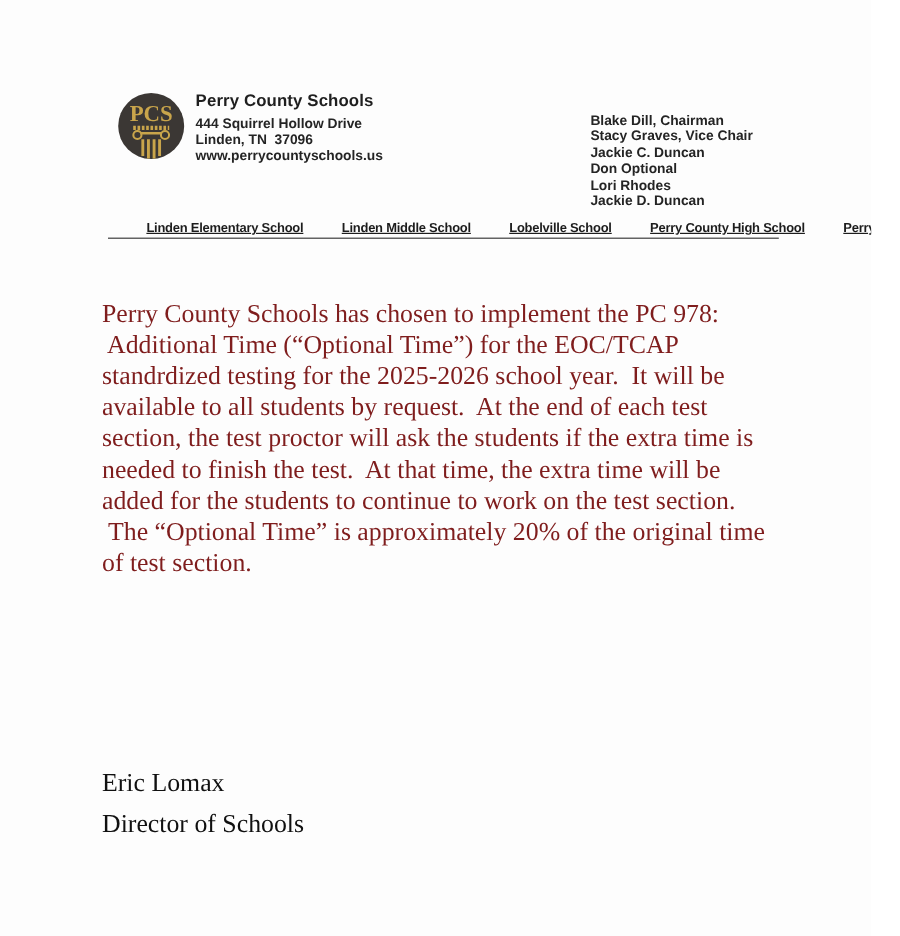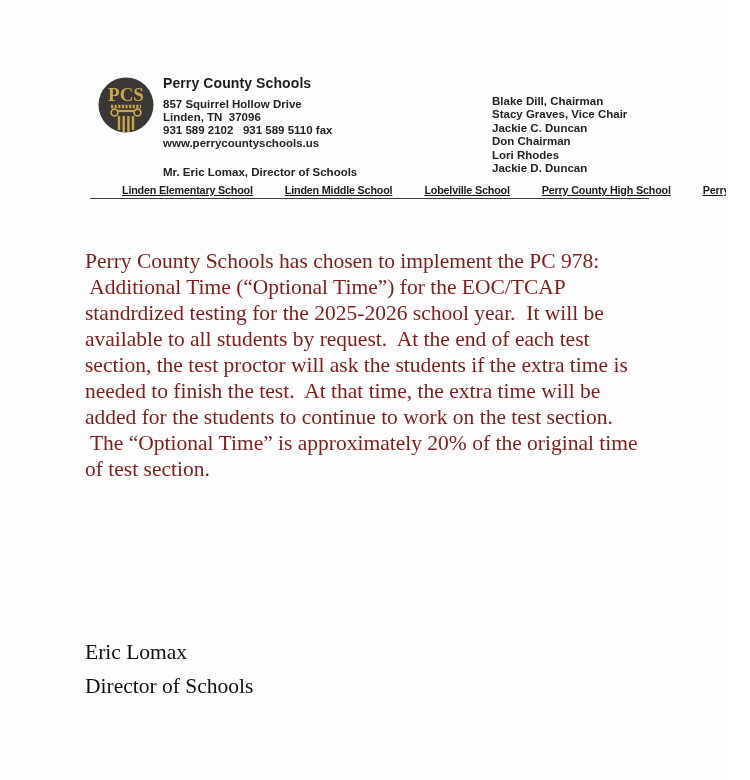--- a/index.html
+++ b/index.html
@@ -129,40 +129,38 @@
       <line x1="25.7" y1="40" x2="25.7" y2="56" stroke="#c9a54b" stroke-width="2.4"></line>
       <line x1="30.4" y1="40" x2="30.4" y2="56" stroke="#c9a54b" stroke-width="2.4"></line>
       <line x1="35" y1="40" x2="35" y2="54" stroke="#c9a54b" stroke-width="2.4"></line>
     </svg>
   </div>
 
   <div class="lh-text">
     <div class="org-name">Perry County Schools</div>
     <div>
 
-        <div class="addr-line">857 Squirrel Hollow Drive</div>
+        <div class="addr-line">444 Squirrel Hollow Drive</div>
 
         <div class="addr-line">Linden, TN  37096</div>
 
-        <div class="addr-line">931 589 2102   931 589 5110 fax</div>
 
         <div class="addr-line">www.perrycountyschools.us</div>
       </div>
-    <div class="director-line">Mr. Eric Lomax, Director of Schools</div>
   </div>
 
   <div class="board">
 
       <div class="board-member">Blake Dill, Chairman</div>
 
       <div class="board-member">Stacy Graves, Vice Chair</div>
 
       <div class="board-member">Jackie C. Duncan</div>
 
-      <div class="board-member">Don Chairman</div>
+      <div class="board-member">Don Optional</div>
 
       <div class="board-member">Lori Rhodes</div>
 
       <div class="board-member">Jackie D. Duncan</div>
     </div>
 
   <div class="schools-bar">
 
       <span class="school-link">Linden Elementary School</span>
 

